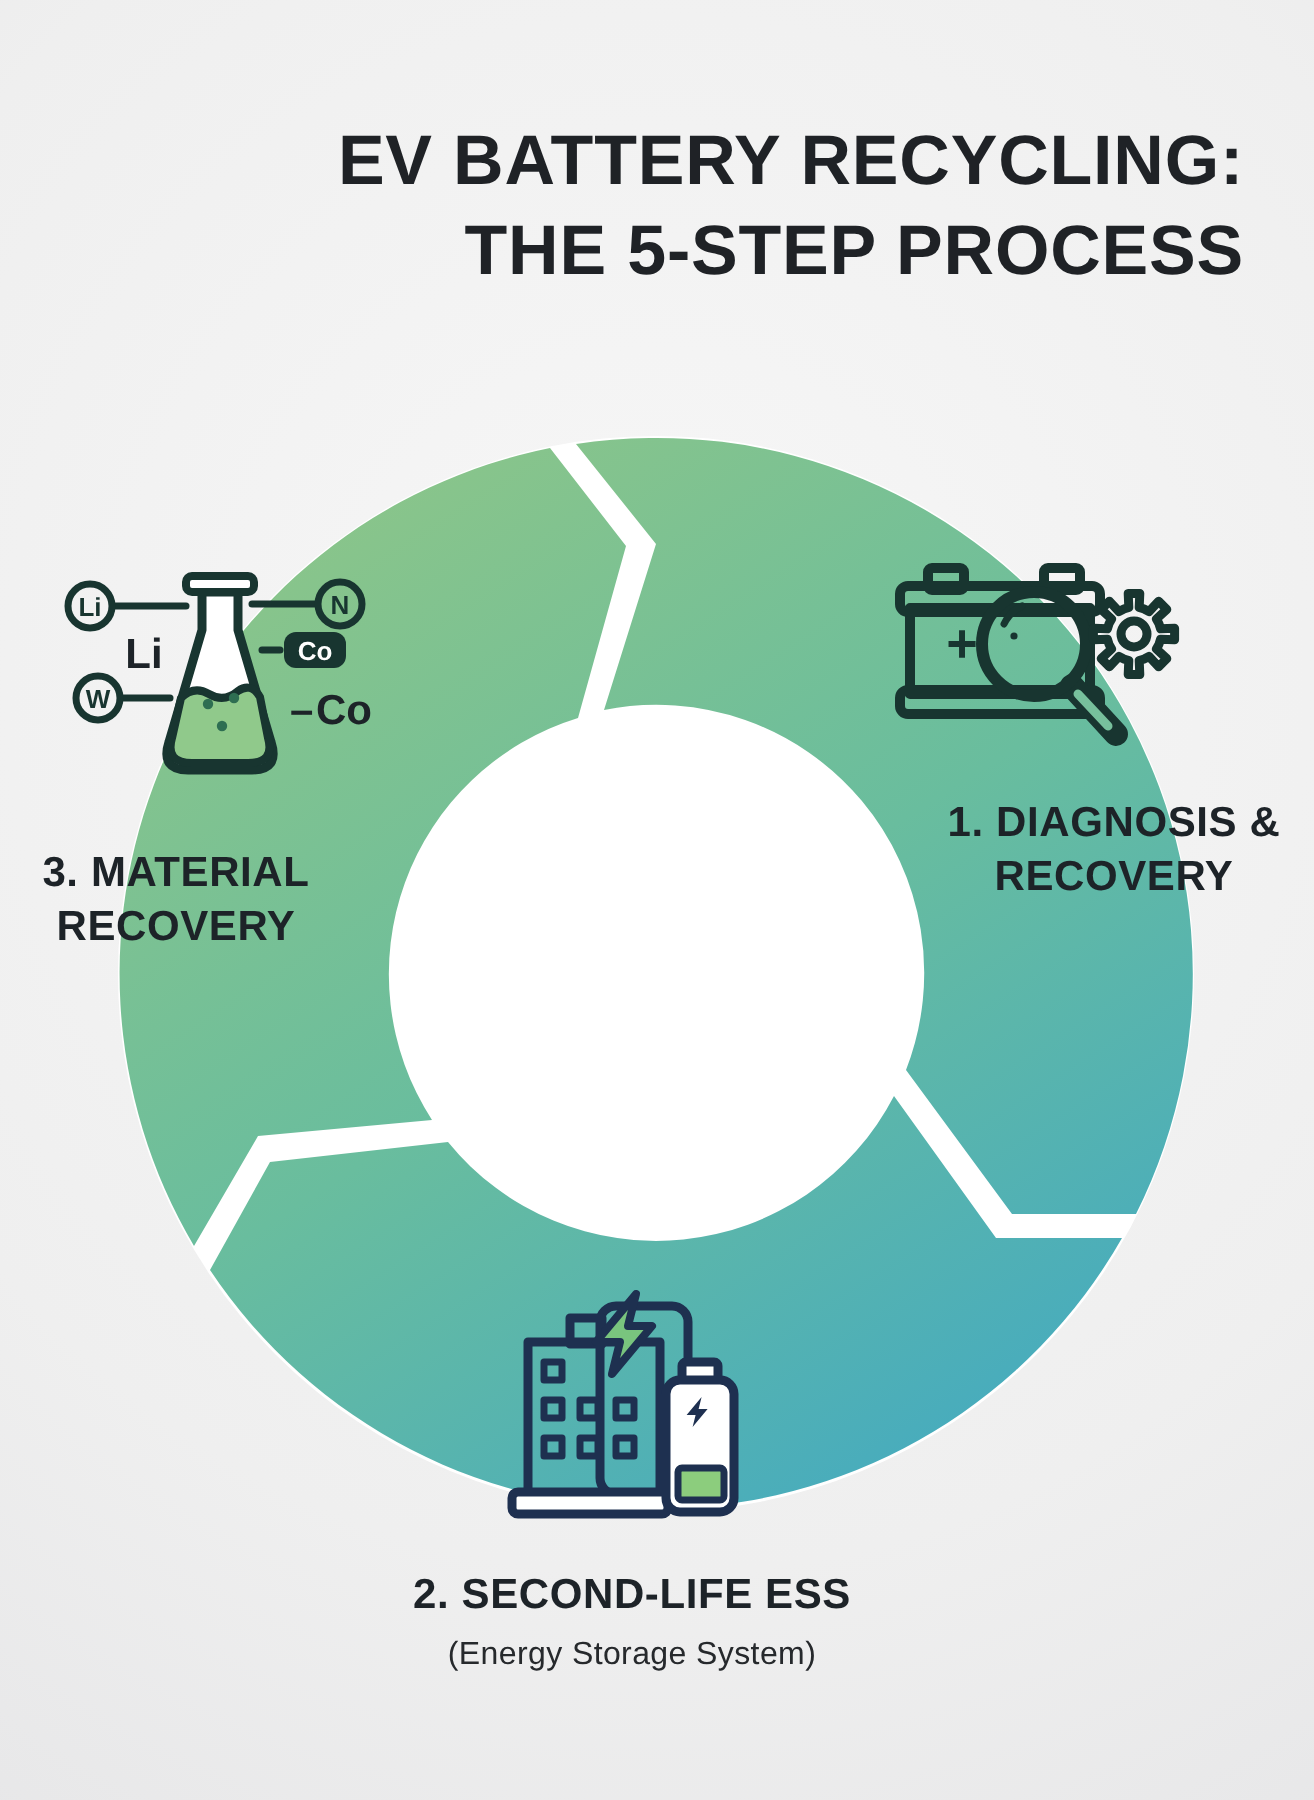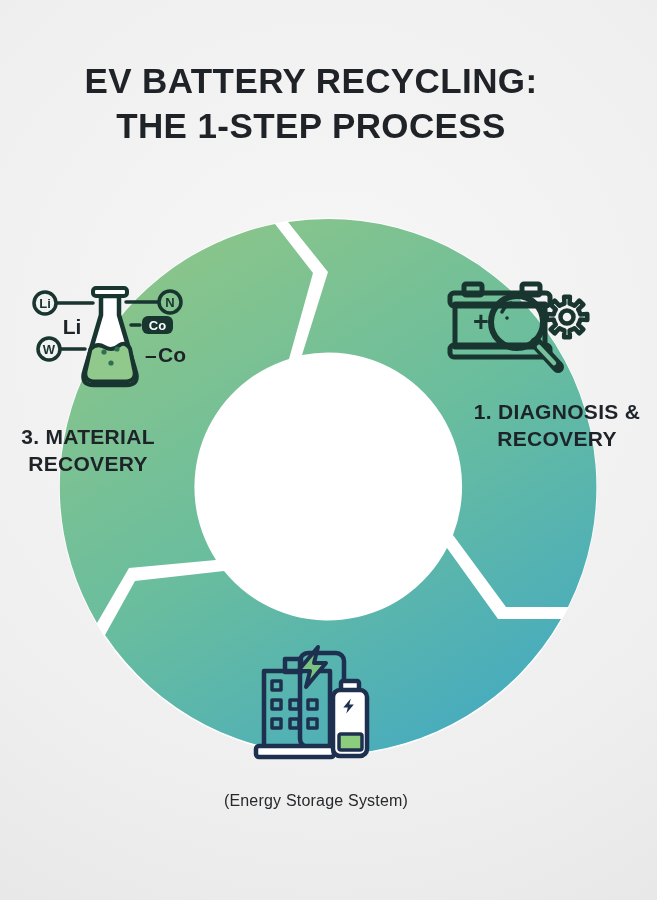--- a/index.html
+++ b/index.html
@@ -3,21 +3,21 @@
 <meta charset="utf-8">
 <style>
   html,body{margin:0;padding:0;background:#dcdcde;}
   .stage{
     position:relative;width:657px;height:900px;overflow:hidden;
     background:radial-gradient(120% 90% at 50% 38%, #f7f7f7 0%, #efefef 55%, #e2e2e4 100%);
     font-family:"Liberation Sans", sans-serif;
   }
   .ring-svg{position:absolute;left:0;top:0;}
   .title{
-    position:absolute;left:0;top:58px;width:622px;text-align:center;
+    position:absolute;left:0;top:58px;width:622px;text-align:right;
     font-weight:800;font-size:35px;line-height:45px;letter-spacing:.4px;color:#1f2226;
   }
   .step-label{
     position:absolute;text-align:center;font-weight:800;font-size:21px;
     line-height:27px;letter-spacing:.3px;color:#1d2328;
   }
   .step-label .sub{font-weight:400;font-size:16px;letter-spacing:.2px;margin-top:3px;color:#26292c;}
   .lbl-1{left:458px;top:398px;width:198px;}
   .lbl-3{left:-8px;top:423px;width:192px;}
   .lbl-2{left:164px;top:784px;width:304px;}
@@ -118,30 +118,31 @@
         <rect x="93" y="288" width="34" height="8" rx="3" fill="#ffffff" stroke="#183530" stroke-width="4"></rect>
         <circle cx="104" cy="352" r="2.6" stroke="none" fill="#2e6e52"></circle>
         <circle cx="117" cy="349" r="2.6" stroke="none" fill="#2e6e52"></circle>
         <circle cx="111" cy="363" r="2.6" stroke="none" fill="#2e6e52"></circle>
       </g>
     </g>
   </svg>
 
   <div class="title">
     <div>EV BATTERY RECYCLING:</div>
-    <div>THE 1-STEP PROCESS</div>
+    <div>THE 5-STEP PROCESS</div>
   </div>
 
   <div class="step-label lbl-1">
     <div>1. DIAGNOSIS &amp;</div>
     <div>RECOVERY</div>
   </div>
 
   <div class="step-label lbl-3">
     <div>3. MATERIAL</div>
     <div>RECOVERY</div>
   </div>
 
   <div class="step-label lbl-2">
+    <div>2. SECOND-LIFE ESS</div>
     <div class="sub">(Energy Storage System)</div>
   </div>
 
 </div>
 
 </body></html>

